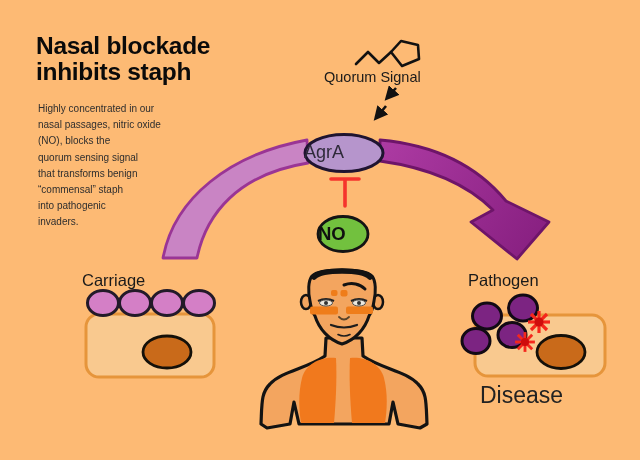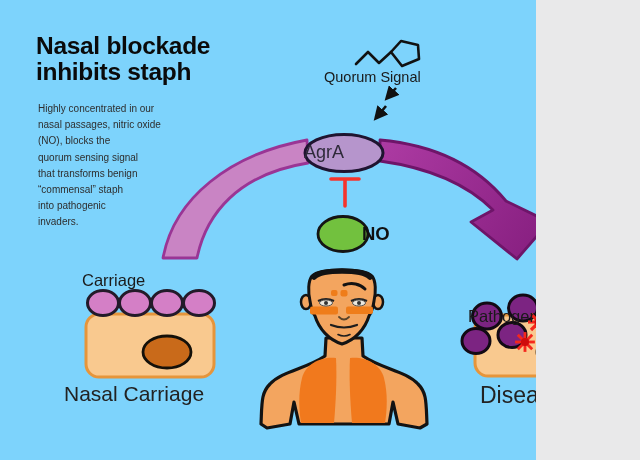--- a/index.html
+++ b/index.html
@@ -1,28 +1,28 @@
 <!DOCTYPE html>
 <html><head>
 <meta charset="utf-8">
 <style>
   html,body{margin:0;padding:0;}
   body{background:#e9e9ea;font-family:"Liberation Sans",sans-serif;}
-  #stage{position:relative;width:536px;height:460px;background:#7dd3fc;overflow:hidden;}
+  #stage{position:relative;width:640px;height:460px;background:#fdba74;overflow:hidden;}
   #art{position:absolute;left:0;top:0;z-index:1;}
   .lbl{position:absolute;z-index:2;color:#1a1a1a;}
   .center{text-align:left;}
   .pre{white-space:pre-line;}
   #title{left:36px;top:33px;font-size:24.5px;line-height:26px;font-weight:bold;color:#0a0a0a;letter-spacing:-0.3px;}
   #desc{left:38px;top:101px;font-size:10px;line-height:16.2px;color:#2e2e2e;}
   #quorum-label{left:324px;top:69px;width:140px;font-size:14.5px;}
   #agra-label{left:304px;top:142px;width:80px;font-size:18px;color:#2f2a3a;}
-  #no-label{left:318px;top:223px;width:50px;font-size:18.5px;font-weight:600;color:#101010;padding-left:44px;}
+  #no-label{left:318px;top:223px;width:50px;font-size:18.5px;font-weight:600;color:#101010;}
   #commensal-label{left:82px;top:271px;width:140px;font-size:16.5px;}
-  #pathogen-label{left:468px;top:271px;width:140px;font-size:16.5px;margin-top:36px;}
+  #pathogen-label{left:468px;top:271px;width:140px;font-size:16.5px;}
   #carriage-label{left:64px;top:382px;width:180px;font-size:21px;color:#222;}
   #disease-label{left:480px;top:382px;width:120px;font-size:23px;color:#222;}
 </style>
 </head>
 <body>
 
 <div id="stage">
 
   <svg id="art" width="640" height="460" viewBox="0 0 640 460">
     <defs>
@@ -132,16 +132,15 @@
 quorum sensing signal
 that transforms benign
 “commensal” staph
 into pathogenic
 invaders.</div>
   <div class="lbl center" id="quorum-label">Quorum Signal</div>
   <div class="lbl center" id="agra-label">AgrA</div>
   <div class="lbl center" id="no-label">NO</div>
   <div class="lbl center" id="commensal-label">Carriage</div>
   <div class="lbl center" id="pathogen-label">Pathogen</div>
-  <div class="lbl center" id="carriage-label">Nasal Carriage</div>
   <div class="lbl center" id="disease-label">Disease</div>
 
 </div>
 
 </body></html>

